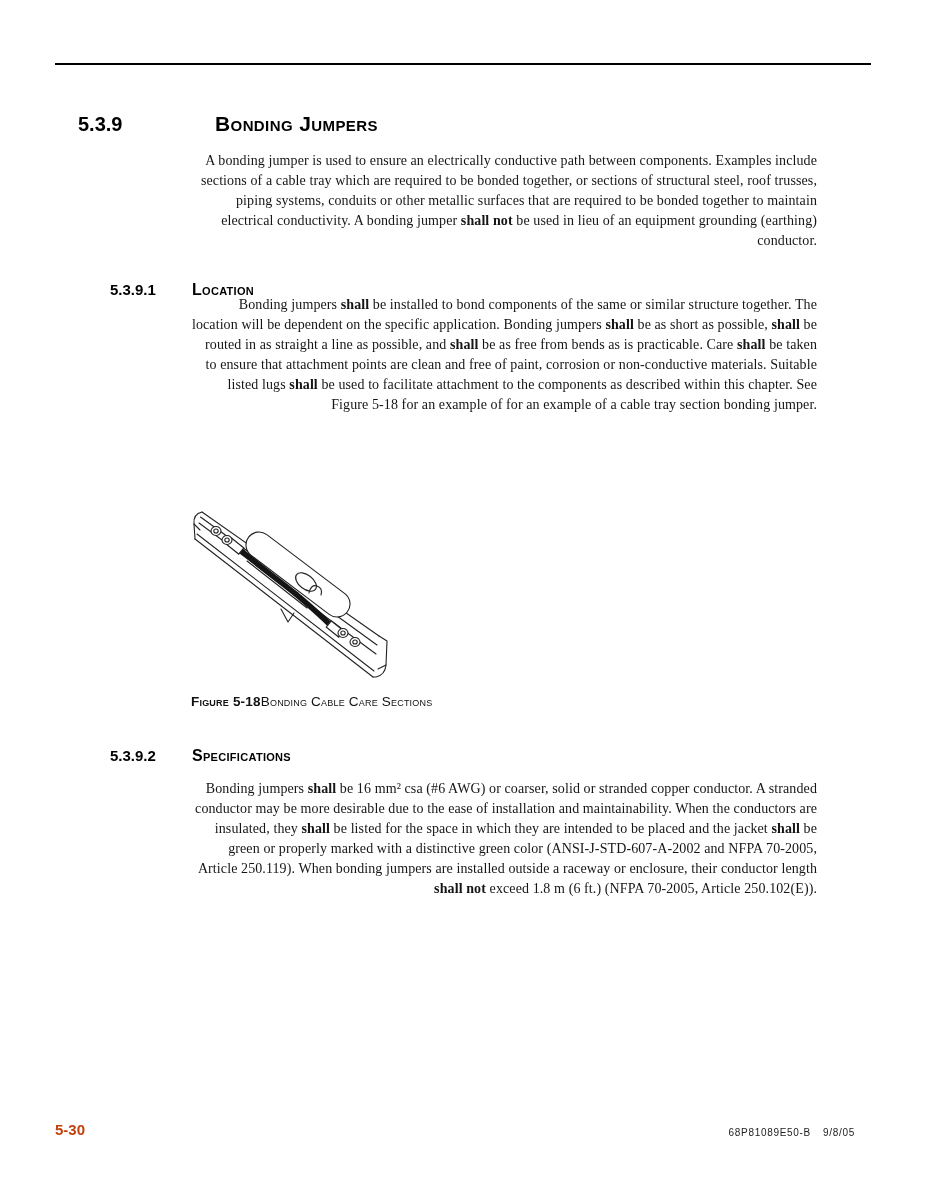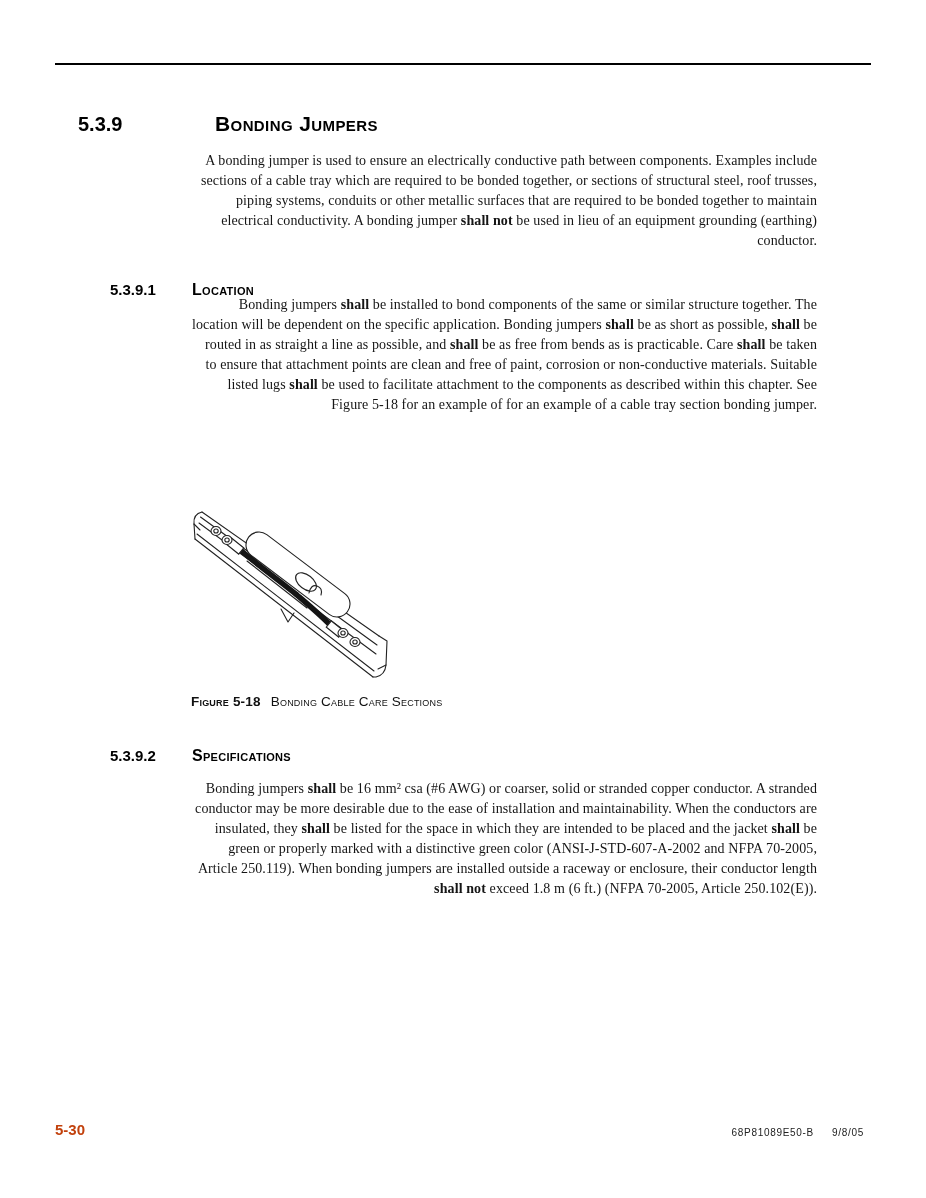--- a/index.html
+++ b/index.html
@@ -66,33 +66,33 @@
   .p-specs{top:779px;font-family:Liberation Serif, serif;}
 
   
   .figure-wrap{position:absolute;top:487px;left:189px;width:206px;height:197px;}
   .fig-svg{width:206px;height:197px;display:block;}
   .figure-caption{
     position:absolute;top:694px;left:191px;white-space:nowrap;
     font-family:"Liberation Sans",sans-serif;font-size:13.5px;
     font-variant:small-caps;color:#111;letter-spacing:0.2px;
   }
-  .figure-caption .cap-label{font-weight:bold;margin-right:10px;}
+  .figure-caption .cap-label{font-weight:bold;}
 
   
   .footer-page{
     position:absolute;top:1121px;left:55px;
     font-family:"Liberation Sans",sans-serif;
     font-weight:bold;font-size:15px;color:#c2410c;
   }
   .footer-doc{
-    position:absolute;top:1127px;right:62px;
+    position:absolute;top:1127px;right:71px;
     font-family:"Liberation Sans",sans-serif;
     font-size:10px;letter-spacing:0.7px;color:#222;
-    display:flex;gap:18px;
+    display:flex;gap:12px;
   }
 </style>
 </head>
 <body>
 
 <div class="page">
 
   <div class="header-rule"></div>
 
   <div class="h1-row">

